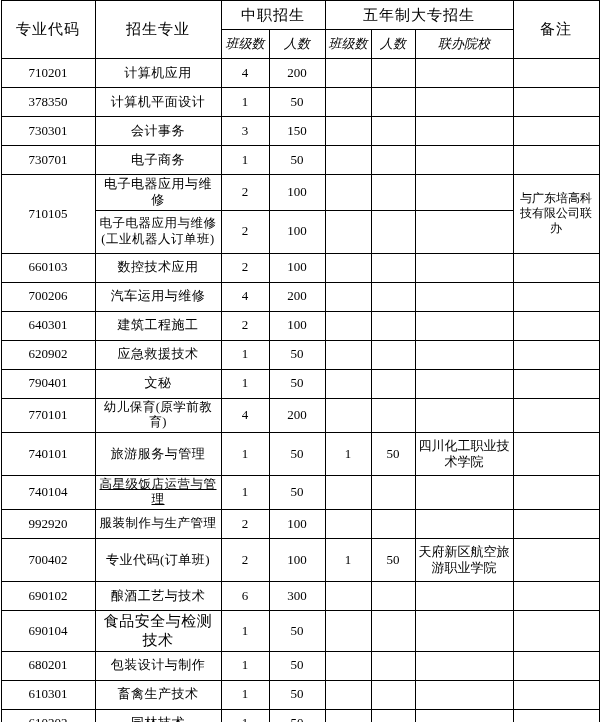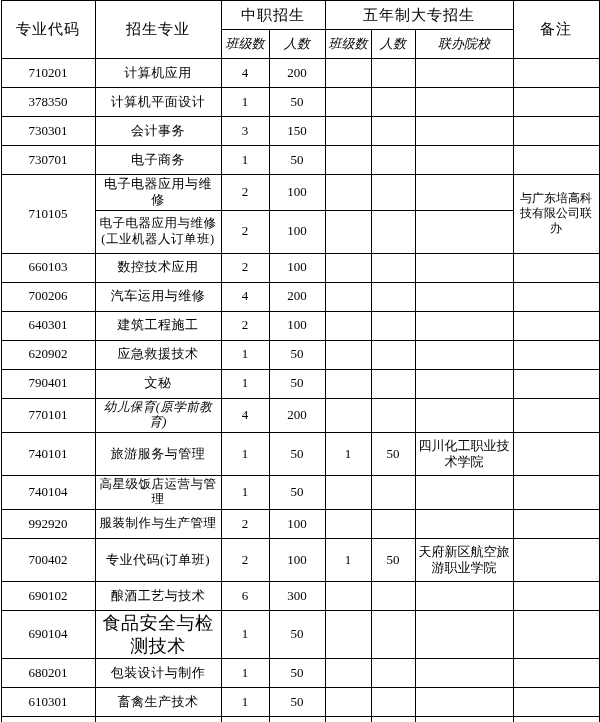--- a/index.html
+++ b/index.html
@@ -220,42 +220,42 @@
         <td class="cell-major">文秘</td>
         <td class="cell-num">1</td>
         <td class="cell-num">50</td>
         <td class="cell-num"></td>
         <td class="cell-num"></td>
         <td class="cell-school"></td>
         <td class="cell-remark"></td>
       </tr>
       <tr class="row-normal">
         <td class="cell-code">770101</td>
-        <td class="cell-major" style="font-size:12.5px;font-style:italic;">幼儿保育(原学前教育)</td>
+        <td class="cell-major" style="font-size:12.5px;">幼儿保育(原学前教育)</td>
         <td class="cell-num">4</td>
         <td class="cell-num">200</td>
         <td class="cell-num"></td>
         <td class="cell-num"></td>
         <td class="cell-school"></td>
         <td class="cell-remark"></td>
       </tr>
 
       <tr class="row-tall">
         <td class="cell-code">740101</td>
         <td class="cell-major">旅游服务与管理</td>
         <td class="cell-num">1</td>
         <td class="cell-num">50</td>
         <td class="cell-num">1</td>
         <td class="cell-num">50</td>
         <td class="cell-school">四川化工职业技术学院</td>
         <td class="cell-remark"></td>
       </tr>
       <tr class="row-normal">
         <td class="cell-code">740104</td>
-        <td class="cell-major" style="font-size:12.5px;">高星级饭店运营与管理</td>
+        <td class="cell-major" style="font-size:12.5px;text-decoration:underline;">高星级饭店运营与管理</td>
         <td class="cell-num">1</td>
         <td class="cell-num">50</td>
         <td class="cell-num"></td>
         <td class="cell-num"></td>
         <td class="cell-school"></td>
         <td class="cell-remark"></td>
       </tr>
       <tr class="row-normal">
         <td class="cell-code">992920</td>
         <td class="cell-major" style="font-size:12.5px;">服装制作与生产管理</td>
@@ -283,21 +283,21 @@
         <td class="cell-major">酿酒工艺与技术</td>
         <td class="cell-num">6</td>
         <td class="cell-num">300</td>
         <td class="cell-num"></td>
         <td class="cell-num"></td>
         <td class="cell-school"></td>
         <td class="cell-remark"></td>
       </tr>
       <tr class="row-normal">
         <td class="cell-code">690104</td>
-        <td class="cell-major" style="font-size:18px;text-align:center;">食品安全与检测技术</td>
+        <td class="cell-major" style="font-size:15px;text-align:center;">食品安全与检测技术</td>
         <td class="cell-num">1</td>
         <td class="cell-num">50</td>
         <td class="cell-num"></td>
         <td class="cell-num"></td>
         <td class="cell-school"></td>
         <td class="cell-remark"></td>
       </tr>
       <tr class="row-normal">
         <td class="cell-code">680201</td>
         <td class="cell-major">包装设计与制作</td>

